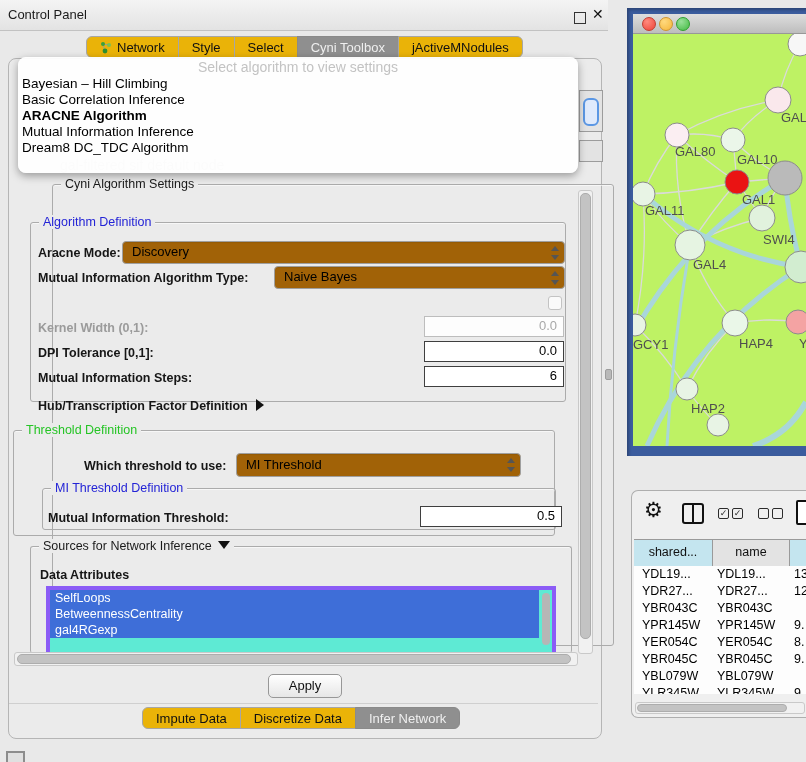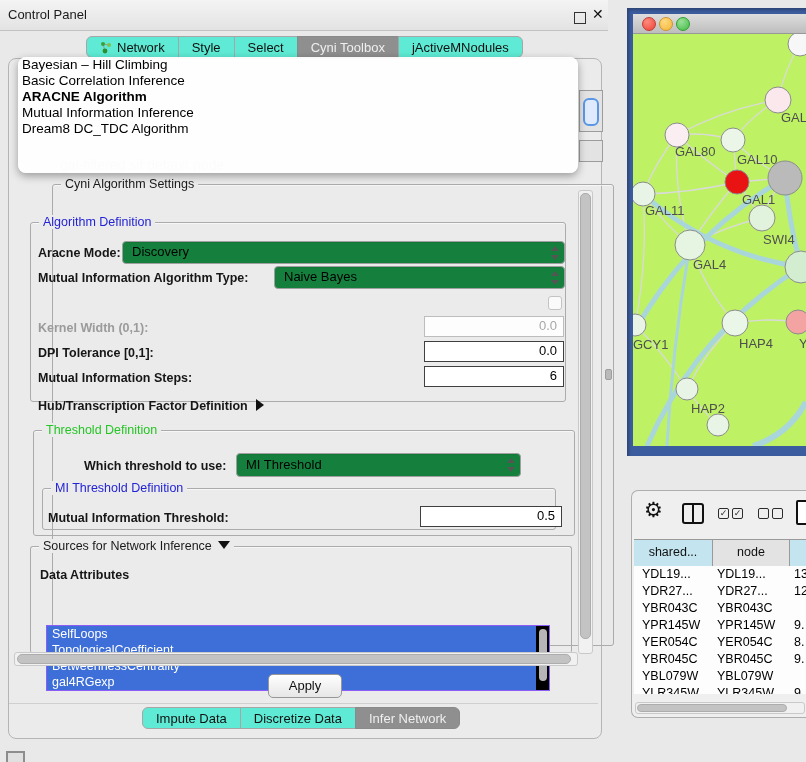--- a/index.html
+++ b/index.html
@@ -8,21 +8,21 @@
   .abs{position:absolute;}
 
   
   #cp-titlebar{left:0;top:0;width:608px;height:30px;background:linear-gradient(#f4f4f4,#e3e3e3);border-bottom:1px solid #c2c2c2;}
   #cp-title{left:8px;top:7px;font-size:13px;color:#1a1a1a;}
   #cp-float{left:574px;top:12px;width:10px;height:10px;border:1.5px solid #333;background:transparent;}
   #cp-close{left:592px;top:6px;font-size:14px;font-weight:bold;color:#111;}
 
   
   #tabs{left:86px;top:36px;height:22px;display:flex;z-index:3;}
-  .tab{background:#5eead4;border:1px solid #a6a6a6;margin-left:-1px;line-height:21px;padding:0 13px;font-size:13px;color:#111;white-space:nowrap;display:flex;align-items:center;gap:5px;}
+  .tab{background:#eab308;border:1px solid #a6a6a6;margin-left:-1px;line-height:21px;padding:0 13px;font-size:13px;color:#111;white-space:nowrap;display:flex;align-items:center;gap:5px;}
   .tab:first-child{border-radius:6px 0 0 6px;margin-left:0;}
   .tab:last-child{border-radius:0 6px 6px 0;}
   .tab.selected{background:#8f8f8f;color:#efefef;border-color:#8a8a8a;}
 
   
   #inner-panel{left:8px;top:58px;width:592px;height:679px;background:#ebebeb;border:1px solid #b5b5b5;border-radius:8px;}
 
   
   .frag{background:#e3e3e3;border:1px solid #9c9c9c;}
   #frag-blue{left:583px;top:98px;width:12px;height:24px;border:2px solid #5b97e4;border-radius:6px;background:#dfeafc;z-index:2;}
@@ -38,31 +38,31 @@
 
   
   .group{position:absolute;border:1px solid #ababab;border-radius:3px;box-shadow:inset 0 1px 0 rgba(255,255,255,.6);z-index:2;}
   .gtitle{position:absolute;top:-8px;left:8px;background:#ebebeb;padding:0 4px;font-size:12.5px;white-space:nowrap;}
   .t-black{color:#1a1a1a;}
   .t-blue{color:#2323d6;}
   .t-green{color:#25c425;}
 
   .lbl{position:absolute;font-size:12.5px;font-weight:bold;color:#161616;white-space:nowrap;z-index:3;}
   .lbl.dis{color:#9b9b9b;}
-  .combo{position:absolute;background:#15803d;border:1px solid #9f9f9f;border-radius:4px;font-size:13px;color:#000;line-height:20px;padding-left:9px;z-index:3;box-shadow:inset 0 1px 1px rgba(0,0,0,.08);}
+  .combo{position:absolute;background:#a16207;border:1px solid #9f9f9f;border-radius:4px;font-size:13px;color:#000;line-height:20px;padding-left:9px;z-index:3;box-shadow:inset 0 1px 1px rgba(0,0,0,.08);}
   .spin{position:absolute;right:5px;top:50%;transform:translateY(-50%);width:9px;height:14px;}
   .spin:before{content:"";position:absolute;left:1px;top:0;border-left:4px solid transparent;border-right:4px solid transparent;border-bottom:5px solid #555;}
   .spin:after{content:"";position:absolute;left:1px;bottom:0;border-left:4px solid transparent;border-right:4px solid transparent;border-top:5px solid #555;}
   .field{position:absolute;background:#fff;border:1px solid #3f3f3f;font-size:13px;color:#000;text-align:right;padding-right:6px;line-height:18px;z-index:3;}
   .field.dis{border-color:#bdbdbd;color:#a8a8a8;background:#fdfdfd;}
   .checkbox{position:absolute;width:12px;height:12px;border:1px solid #c3c3c3;border-radius:3px;background:#fafafa;z-index:3;}
   .arrow-right{display:inline-block;width:0;height:0;border-top:6px solid transparent;border-bottom:6px solid transparent;border-left:8px solid #111;vertical-align:-1px;margin-left:8px;}
   .arrow-down{display:inline-block;width:0;height:0;border-left:6px solid transparent;border-right:6px solid transparent;border-top:8px solid #111;vertical-align:1px;margin-left:6px;}
 
-  #attr-list{left:46px;top:586px;width:502px;height:64px;background:#000000;border:1px solid #8b5cf6;z-index:3;overflow:hidden;margin-top:39px;}
+  #attr-list{left:46px;top:586px;width:502px;height:64px;background:#5eead4;border:4px solid #8b5cf6;z-index:3;overflow:hidden;}
   .attr-item{height:16px;line-height:16px;padding-left:5px;font-size:12.5px;color:#fff;background:#3e6ed8;margin-right:13px;white-space:nowrap;}
   #attr-vscroll{position:absolute;right:2px;top:3px;width:8px;height:52px;background:#b6b6b6;border-radius:4px;}
 
   .scrollbar{position:absolute;background:#f1f1f1;border:1px solid #c9c9c9;border-radius:3px;z-index:3;}
   .thumb{position:absolute;background:#c3c3c3;border:1px solid #adadad;border-radius:5px;}
 
   #apply-btn{left:268px;top:674px;width:72px;height:22px;background:linear-gradient(#ffffff,#e6e6e6);border:1px solid #979797;border-radius:5px;font-size:13px;color:#111;text-align:center;line-height:21px;z-index:3;}
   #cp-separator{left:9px;top:703px;width:589px;height:1px;background:#cfcfcf;z-index:3;}
   #bottom-tabs{left:142px;top:707px;height:22px;display:flex;z-index:4;}
 
@@ -169,21 +169,21 @@
   <div class="abs lbl" style="left:38px;top:346px;">DPI Tolerance [0,1]:</div>
   <div class="field" style="left:424px;top:341px;width:132px;height:19px;">0.0</div>
 
   <div class="abs lbl" style="left:38px;top:371px;">Mutual Information Steps:</div>
   <div class="field" style="left:424px;top:366px;width:132px;height:19px;">6</div>
 
   <div class="abs lbl" style="left:38px;top:399px;z-index:3;">
     <span>Hub/Transcription Factor Definition</span><span class="arrow-right"></span>
   </div>
 
-  <div class="group" style="left:33px;top:430px;width:540px;height:104px;">
+  <div class="group" style="left:13px;top:430px;width:540px;height:104px;">
     <span class="gtitle t-green">Threshold Definition</span>
   </div>
 
   <div class="abs lbl" style="left:84px;top:459px;">Which threshold to use:</div>
   <div class="combo" style="left:236px;top:453px;width:274px;height:22px;line-height:22px;">
     <span>MI Threshold</span>
     <span class="spin"></span>
   </div>
 
   <div class="group" style="left:42px;top:488px;width:512px;height:40px;">
@@ -193,21 +193,20 @@
   <div class="field" style="left:420px;top:506px;width:134px;height:19px;">0.5</div>
 
   <div class="group" style="left:30px;top:546px;width:540px;height:106px;border-bottom:none;">
     <span class="gtitle t-black"><span>Sources for Network Inference</span><span class="arrow-down"></span></span>
   </div>
   <div class="abs lbl" style="left:40px;top:568px;font-size:12.5px;">Data Attributes</div>
 
   <div class="abs" id="attr-list">
     <div id="attr-items">
         <div class="attr-item">SelfLoops</div>
-        <div class="attr-item">TopologicalCoefficient</div>
         <div class="attr-item">BetweennessCentrality</div>
         <div class="attr-item">gal4RGexp</div>
       </div>
     <div id="attr-vscroll"></div>
   </div>
 
   <div class="scrollbar" style="left:578px;top:190px;width:13px;height:462px;">
     <div class="thumb" style="left:1px;top:2px;width:9px;height:444px;"></div>
   </div>
   <div class="scrollbar" style="left:14px;top:652px;width:562px;height:12px;">
@@ -223,20 +222,21 @@
       </div>
     <div class="tab">
         <span>Discretize Data</span>
       </div>
     <div class="tab selected">
         <span>Infer Network</span>
       </div>
   </div>
 
   <div class="abs" id="popup">
+    <div id="popup-placeholder">Select algorithm to view settings</div>
     <div id="popup-items">
         <div class="popup-item">Bayesian – Hill Climbing</div>
         <div class="popup-item">Basic Correlation Inference</div>
         <div class="popup-item sel">ARACNE Algorithm</div>
         <div class="popup-item">Mutual Information Inference</div>
         <div class="popup-item">Dream8 DC_TDC Algorithm</div>
       </div>
   </div>
 
   <div class="abs" id="splitter-grip"></div>
@@ -317,21 +317,21 @@
       <div id="gear-icon">⚙</div>
       <div id="split-icon"></div>
       <div class="cb-icon" style="left:86px;">✓</div>
       <div class="cb-icon" style="left:100px;">✓</div>
       <div class="cb-icon" style="left:126px;"></div>
       <div class="cb-icon" style="left:140px;"></div>
       <div id="doc-icon"></div>
     </div>
     <div id="tp-header">
       <div class="th c1">shared...</div>
-      <div class="th c2">node</div>
+      <div class="th c2">name</div>
       <div class="th c3"></div>
     </div>
     <div id="tp-rows">
         <div class="tr">
           <div class="td1">YDL19...</div>
           <div class="td2">YDL19...</div>
           <div class="td3">13</div>
         </div>
         <div class="tr">
           <div class="td1">YDR27...</div>

